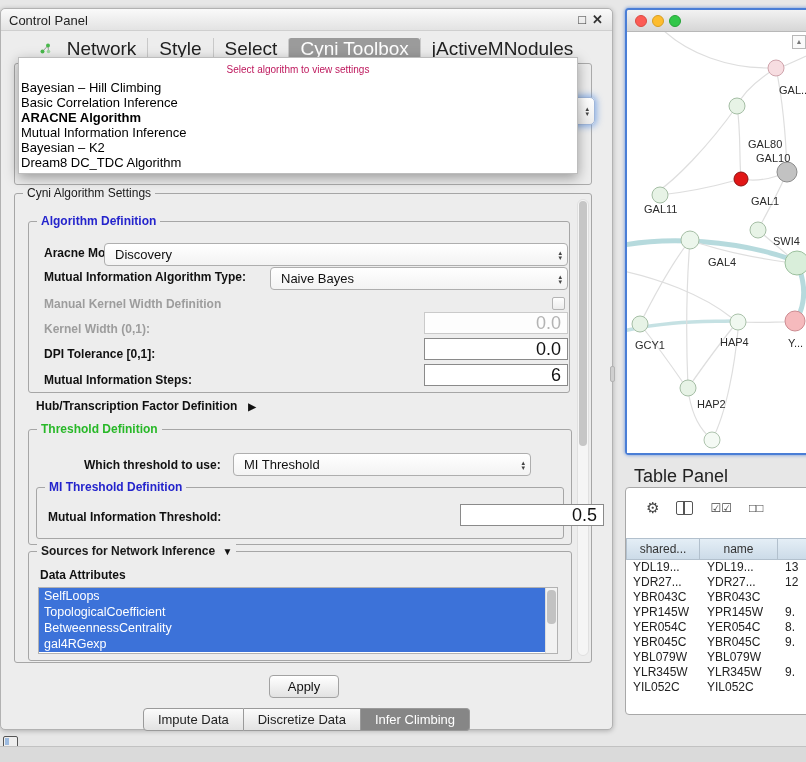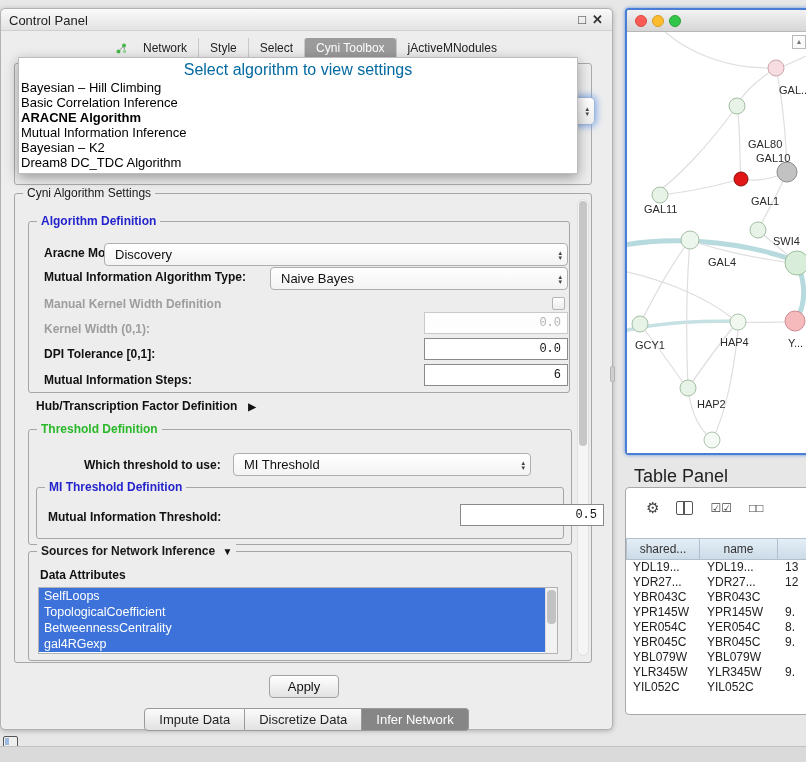--- a/index.html
+++ b/index.html
@@ -10,21 +10,21 @@
   .cp { position:absolute; left:0; top:8px; width:613px; height:722px; background:#ededed;
         border:1px solid #b2b2b2; border-radius:5px; box-shadow:0 1px 5px rgba(0,0,0,.25); }
   .cp-titlebar { position:absolute; left:0; top:0; right:0; height:22px;
         background:linear-gradient(#fafafa,#e3e3e3); border-bottom:1px solid #cfcfcf; border-radius:5px 5px 0 0; }
   .cp-title { position:absolute; left:8px; top:4px; font-size:13px; color:#222; }
   .win-btn { position:absolute; top:3px; font-size:13px; color:#333; }
   .win-btn.float { right:26px; }
   .win-btn.close { right:9px; font-weight:bold; }
 
   .tab-bar { position:absolute; left:0; top:29px; width:100%; display:flex; justify-content:center; align-items:center; }
-  .tab { display:flex; align-items:center; gap:16px; padding:3px 11px; font-size:12px; color:#222;
+  .tab { display:flex; align-items:center; gap:16px; padding:3px 11px; font-size:19px; color:#222;
          border-left:1px solid #c9c9c9; line-height:15px; white-space:nowrap; }
   .tab:first-child { border-left:none; }
   .tab-active { background:#9b9b9b; color:#fff; border-radius:3px;align-items:flex-end; }
   .net-ic { display:inline-flex; }
 
   
   .grp { position:absolute; border:1px solid #a6a6a6; border-radius:3px; }
   .grp-title { position:absolute; top:-8px; left:8px; background:#ededed; padding:0 4px; font-size:12px; white-space:nowrap; }
   .t-black { color:#1a1a1a; }
   .t-blue  { color:#2424cc; font-weight:bold; }
@@ -32,21 +32,21 @@
   .t-bold  { color:#1a1a1a; font-weight:bold; }
 
   .bg-group  { position:absolute; left:13px; top:54px; width:578px; height:122px; border:1px solid #ababab; border-radius:3px; }
   .combo-frag { position:absolute; left:550px; top:88px; width:44px; height:28px;
         background:linear-gradient(#fff,#ececec); border:1px solid #9fb6da; border-radius:5px;
         box-shadow:0 0 6px 2px rgba(92,146,226,.65); display:flex; justify-content:flex-end; align-items:center;
         padding-right:5px; z-index:5; }
 
   .dropdown { position:absolute; left:17px; top:48px; width:560px; height:117px; background:#fff;
         border:1px solid #bdbdbd; box-shadow:0 4px 12px rgba(0,0,0,.35); z-index:20; padding-top:3px; }
-  .dd-placeholder { text-align:center; color:#0369a1; font-size:16px; height:19px; line-height:17px; }
+  .dd-placeholder { text-align:center; color:#be185d; font-size:10px; height:19px; line-height:17px; }
   .dd-item { font-size:13px; height:15px; line-height:15px; padding-left:2px; color:#000; white-space:nowrap; }
   .dd-selected { font-weight:bold; }
 
   .settings-grp { left:13px; top:184px; width:578px; height:470px; }
   .v-scroll { position:absolute; right:2px; top:5px; bottom:6px; width:12px; background:#f5f5f5;
         border:1px solid #e0e0e0; border-radius:6px; }
   .v-thumb { position:absolute; left:1px; top:1px; width:8px; height:245px; background:#c6c6c6; border-radius:5px; }
 
   .algdef-grp   { left:27px; top:212px; width:542px; height:172px; }
   .thresh-grp   { left:27px; top:420px; width:544px; height:116px;text-align:center; }
@@ -54,22 +54,22 @@
   .sources-grp  { left:27px; top:542px; width:544px; height:110px; }
 
   .lbl     { position:absolute; font-size:12px; font-weight:bold; color:#111; white-space:nowrap; }
   .lbl-dis { position:absolute; font-size:12px; font-weight:bold; color:#9d9d9d; white-space:nowrap; }
 
   .combo { position:absolute; height:23px; display:flex; align-items:center; justify-content:space-between;
         background:linear-gradient(#ffffff,#f3f3f3); border:1px solid #aeaeae; border-radius:4px;
         padding:0 5px 0 10px; font-size:13px; color:#111; }
   .spin { display:flex; flex-direction:column; align-items:center; font-size:7px; line-height:5px; color:#444; }
 
-  .txt { position:absolute; height:22px; text-align:right; padding:0 6px; font-size:12px;
-        border:1px solid #8a8a8a; background:#fff; color:#111; font-family:Liberation Mono, monospace; }
+  .txt { position:absolute; height:22px; text-align:right; padding:0 6px; font-size:18px;
+        border:1px solid #8a8a8a; background:#fff; color:#111; font-family:Liberation Sans, sans-serif; }
   .txt-dis { border-color:#cacaca; color:#b3b3b3; background:#fdfdfd; }
 
   .checkbox { position:absolute; width:13px; height:13px; border:1px solid #b4b4b4; border-radius:2px;
         background:linear-gradient(#fefefe,#ececec); }
 
   .hub-row { position:absolute; left:35px; top:390px; display:flex; align-items:center; gap:7px;
         font-size:12px; font-weight:bold; color:#111; }
   .tri { font-size:10px; color:#111; margin-left:4px; }
 
   .attr-list { position:absolute; left:37px; top:578px; width:520px; height:67px; background:#fff;
@@ -281,21 +281,21 @@
       <div class="attr-scroll">
         <div class="attr-thumb"></div>
       </div>
     </div>
 
     <div class="apply-btn">Apply</div>
 
     <div class="bottom-tab-bar">
         <div class="seg">Impute Data</div>
         <div class="seg">Discretize Data</div>
-        <div class="seg seg-active">Infer Network</div>
+        <div class="seg seg-active">Infer Climbing</div>
       </div>
   </div>
 
   <div class="splitter"></div>
 
   <div class="net-win">
     <div class="net-titlebar">
       <span class="tl tl-red"></span>
       <span class="tl tl-yellow"></span>
       <span class="tl tl-green"></span>

